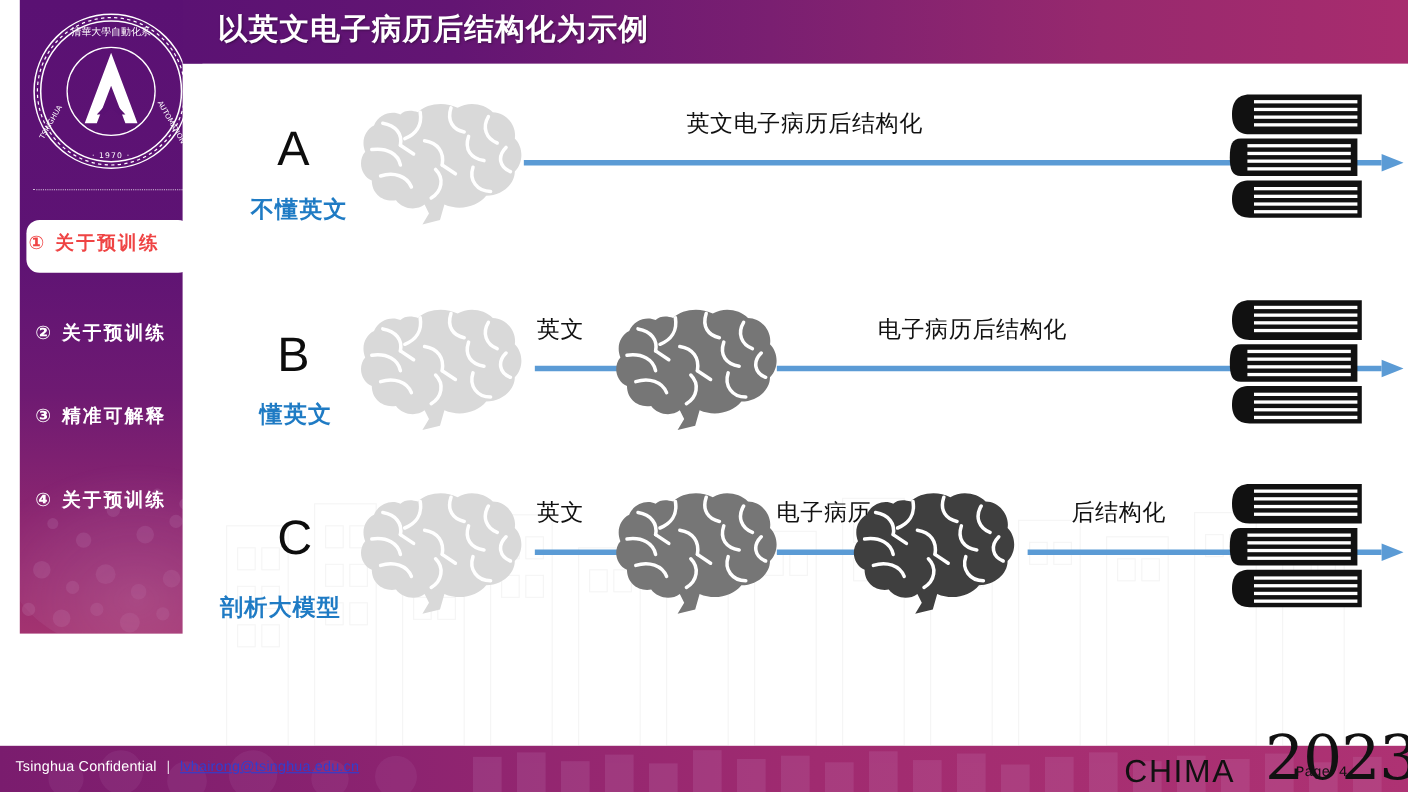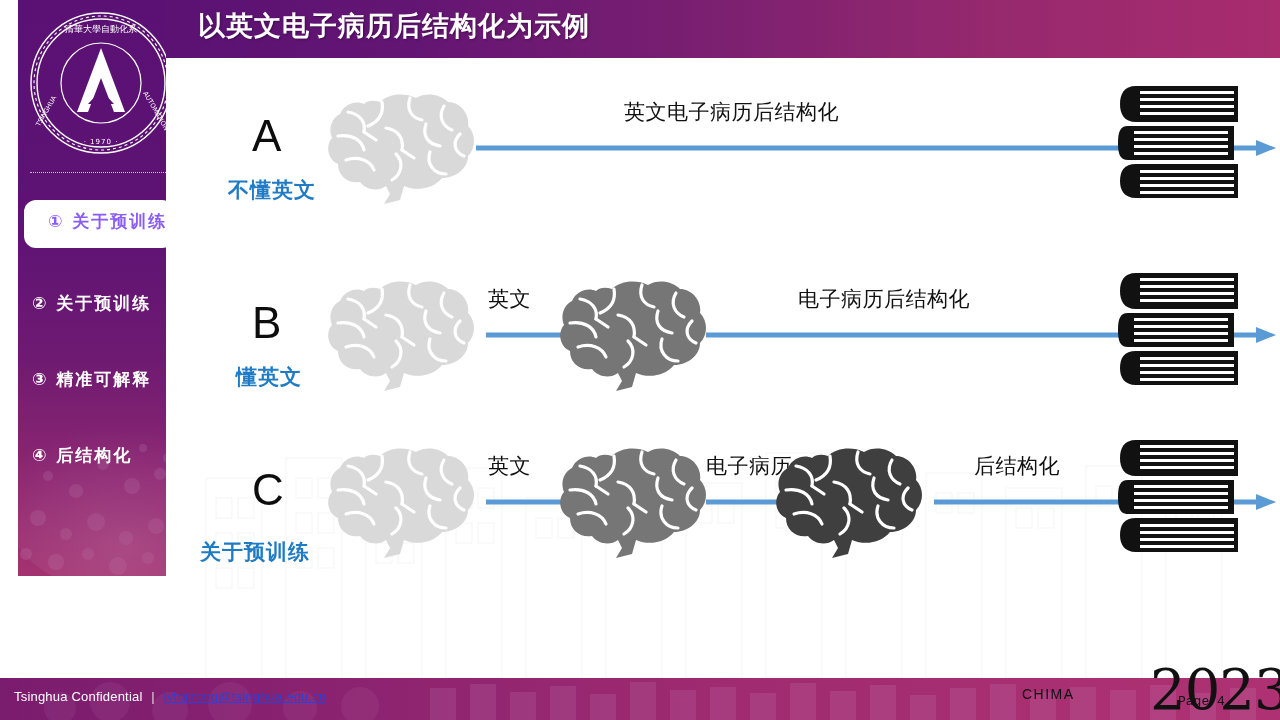--- a/index.html
+++ b/index.html
@@ -41,25 +41,25 @@
     font-size:17px;
     line-height:26px;
     letter-spacing:2px;
     font-family:"DejaVu Sans","Liberation Sans",sans-serif;
     font-weight:600;
     white-space:normal;
     width:158px;
   }
   .nav-item.active {
     background:#ffffff;
-    color:#8b5cf6;
+    color:#ef4444;
     border-radius:12px;
     width:150px;
     margin-left:6px;
-    padding-left:24px;
+    padding-left:2px;
     height:48px;
     overflow:visible;
   }
 
   
   #header {
     position:absolute; left:166px; top:0; width:1114px; height:58px;
     background:linear-gradient(90deg,#5B1273 0%,#631573 22%,#7A1F71 48%,#97296E 75%,#A82C6E 100%);
   }
   #header-title {
@@ -137,21 +137,21 @@
     color:#ffffff; font-size:13px; letter-spacing:.2px;
     font-family:"Liberation Sans","DejaVu Sans",sans-serif;
     white-space:nowrap;
   }
   #footer-sep { color:#ffffff; opacity:.8; margin:0 5px; }
   #footer-email {
     color:#2F3FD0; text-decoration:underline;
   }
   #footer-chima {
     position:absolute; left:1022px; top:8px;
-    color:#111111; font-size:14px; letter-spacing:1.5px;
+    color:#111111; font-size:29px; letter-spacing:1.5px;
     font-family:"Liberation Sans","DejaVu Sans",sans-serif;
   }
   #year-2023 {
     position:absolute; left:1150px; top:662px;
     font-size:56px; line-height:1;
     color:#111111;
     font-family:"DejaVu Serif","Liberation Serif",serif;
     font-weight:300;
     letter-spacing:-1px;
   }
@@ -225,21 +225,21 @@
       <div class="nav-item active">
         <span>① 关于预训练</span>
       </div>
       <div class="nav-item">
         <span>② 关于预训练</span>
       </div>
       <div class="nav-item">
         <span>③ 精准可解释</span>
       </div>
       <div class="nav-item">
-        <span>④ 后结构化</span>
+        <span>④ 关于预训练</span>
       </div>
     </div>
   </div>
 
   <div id="header">
     <div id="header-title">以英文电子病历后结构化为示例</div>
   </div>
 
   <div id="canvas">
 
@@ -442,21 +442,21 @@
           <rect x="24" y="88" width="94" height="3"></rect>
             <rect x="24" y="95" width="94" height="3"></rect>
           <rect x="24" y="102" width="94" height="3"></rect>
             <rect x="24" y="109" width="94" height="3"></rect>
         </g>
       </svg>
     </div>
 
     <div class="row" id="rowC">
       <div class="row-letter">C</div>
-      <div class="row-sublabel">关于预训练</div>
+      <div class="row-sublabel">剖析大模型</div>
 
       <svg class="brain" style="left:160px;" width="150" height="125" viewBox="0 0 150 125">
         <path fill="#D9D9D9" d="M38 20 C30 16 18 20 14 30 C6 34 2 44 6 54 C-1 62 2 76 12 80 C12 92 22 100 34 98
                  C40 106 52 108 60 102 L64 110 L58 120 L74 116 L78 102
                  C92 108 108 104 116 94 C130 94 142 84 142 72 C150 64 150 50 142 42
                  C144 30 134 18 122 18 C114 10 100 8 90 14 C78 8 62 10 54 18 C48 16 42 16 38 20 Z"></path>
         <g stroke="#ffffff" stroke-width="3.2" fill="none" stroke-linecap="round">
           <path d="M22 28 C34 30 40 38 38 48"></path>
             <path d="M56 18 C58 30 52 38 42 42"></path>
           <path d="M84 14 C80 26 86 34 96 36"></path>

